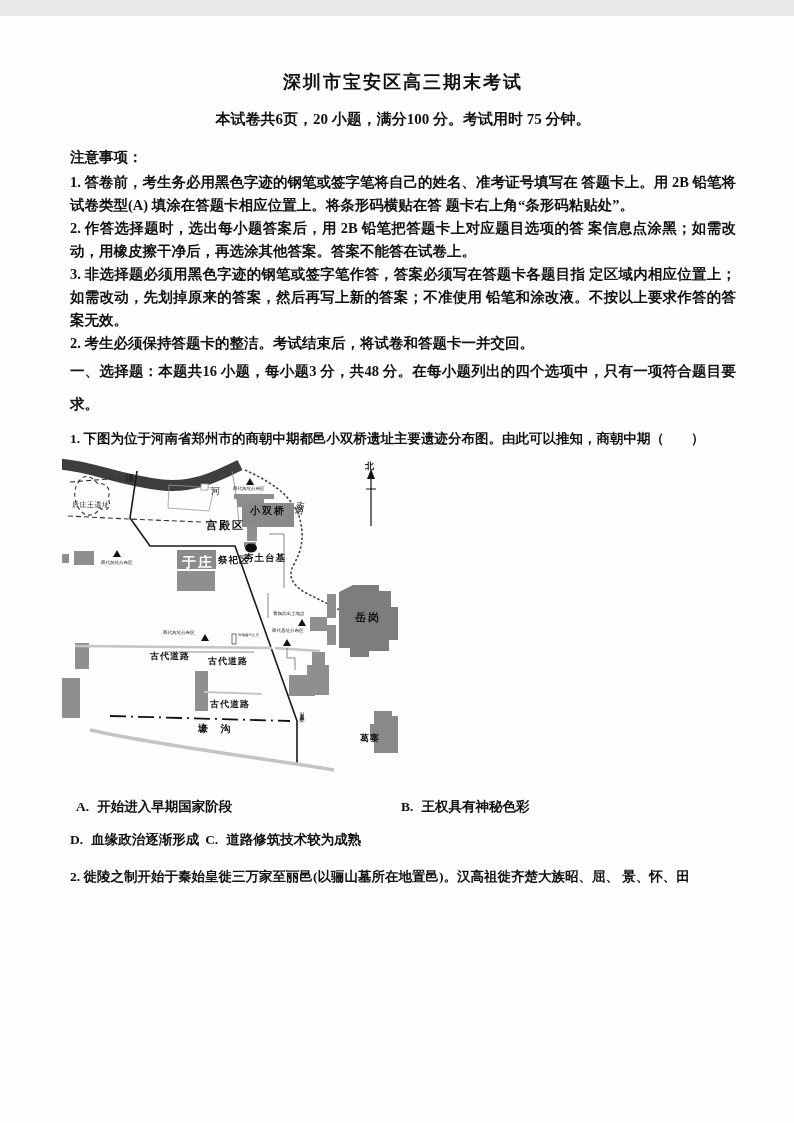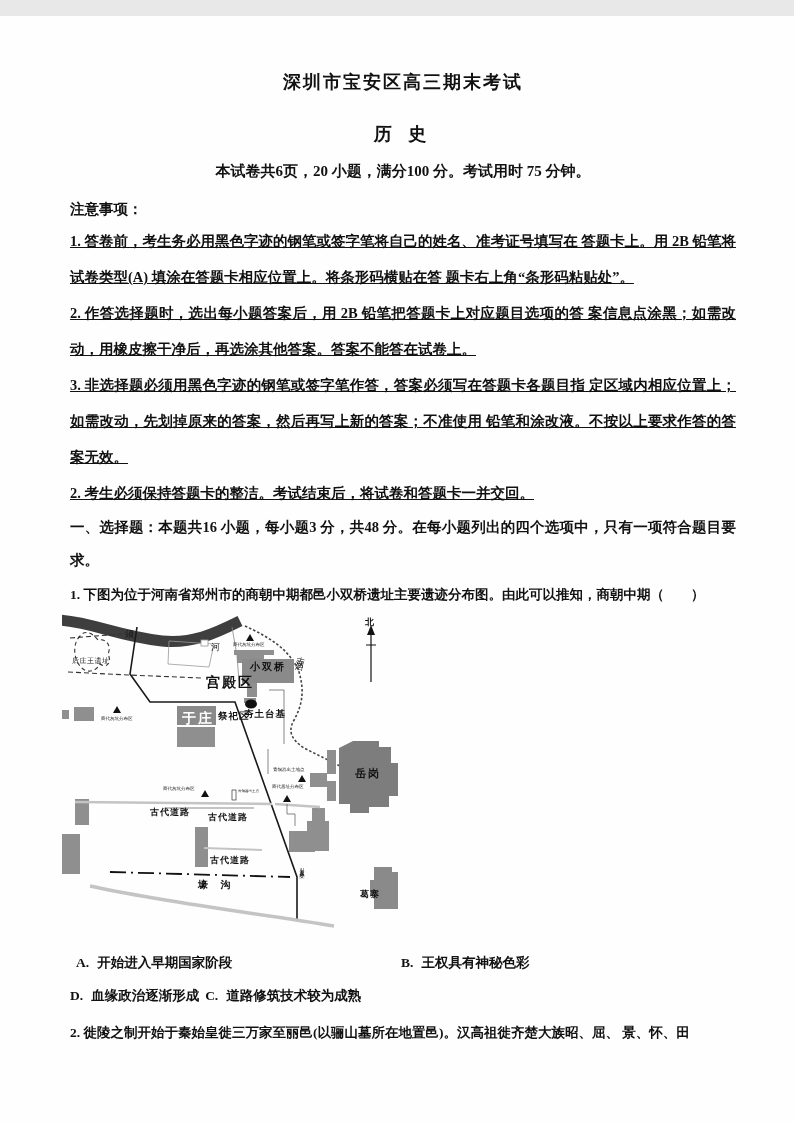--- a/index.html
+++ b/index.html
@@ -11,42 +11,41 @@
     overflow:hidden;
     box-sizing:border-box;
     padding:54px 58px 0 70px;
     font-family:"Liberation Serif","DejaVu Serif",serif;
     color:#111;
   }
   .title{ text-align:center; font-size:18px; font-weight:bold; letter-spacing:2px; }
   .subject{ text-align:center; font-size:18px; font-weight:bold; letter-spacing:6px; margin-top:28px; }
   .exam-info{ text-align:center; font-size:15px; font-weight:bold; margin-top:16px; }
   .notice-heading{ font-size:14.5px; font-weight:bold; margin-top:14px; line-height:28px; }
-  .notice{ font-size:14.5px; font-weight:bold; line-height:36px; text-align:justify;text-decoration:underline; }
+  .notice{ font-size:14.5px; font-weight:bold; line-height:23px; text-align:justify; }
   .section-heading{ font-size:14.5px; font-weight:bold; line-height:33.4px; text-align:justify; }
   .question{ font-size:13.5px; font-weight:bold; line-height:30px; text-align:justify; margin-top:2px; }
   .opt-row{ display:flex; font-size:13.5px; font-weight:bold; line-height:33px; }
   .opt{ white-space:nowrap; }
   .opt-left{ width:325px; margin-left:6px; }
   .opt-label{ margin-right:8px; }
   
   .map{ position:relative; width:400px; height:332px; margin:4px 0 0 -8px; }
   .map svg{ position:absolute; left:0; top:0; }
   .ml{ position:absolute; white-space:nowrap; color:#111; font-family:"Liberation Serif","DejaVu Serif",serif; }
   .ml.v{ writing-mode:vertical-rl; text-orientation:upright; }
   .ml.w{ color:#fff; }
   .ml.b{ font-weight:bold; }
 </style>
 </head>
 <body>
 
 <div class="page">
 
   <div class="title">深圳市宝安区高三期末考试</div>
-  <div class="subject">历 史</div>
   <div class="exam-info">本试卷共6页，20 小题，满分100 分。考试用时 75 分钟。</div>
 
   <div class="notice-heading">注意事项：</div>
   <div class="notice">1. 答卷前，考生务必用黑色字迹的钢笔或签字笔将自己的姓名、准考证号填写在 答题卡上。用 2B 铅笔将试卷类型(A) 填涂在答题卡相应位置上。将条形码横贴在答 题卡右上角“条形码粘贴处”。</div>
   <div class="notice">2. 作答选择题时，选出每小题答案后，用 2B 铅笔把答题卡上对应题目选项的答 案信息点涂黑；如需改动，用橡皮擦干净后，再选涂其他答案。答案不能答在试卷上。</div>
   <div class="notice">3. 非选择题必须用黑色字迹的钢笔或签字笔作答，答案必须写在答题卡各题目指 定区域内相应位置上；如需改动，先划掉原来的答案，然后再写上新的答案；不准使用 铅笔和涂改液。不按以上要求作答的答案无效。</div>
   <div class="notice">2. 考生必须保持答题卡的整洁。考试结束后，将试卷和答题卡一并交回。</div>
 
   <div class="section-heading">一、选择题：本题共16 小题，每小题3 分，共48 分。在每小题列出的四个选项中，只有一项符合题目要求。</div>
 
@@ -113,21 +112,21 @@
       <line x1="309" y1="20" x2="309" y2="68" stroke="#111" stroke-width="1.2"></line>
       <polygon points="309,11 305,21 313,21" fill="#111"></polygon>
       <line x1="304" y1="31" x2="314" y2="31" stroke="#111" stroke-width="1"></line>
     </svg>
 
     <div class="ml" style="left:63px;top:14px;font-size:9px;">须</div>
     <div class="ml" style="left:149px;top:27px;font-size:9px;">河</div>
     <div class="ml" style="left:10px;top:42px;font-size:7px;letter-spacing:0.5px;">后庄王遗址</div>
     <div class="ml" style="left:171px;top:28px;font-size:4.5px;">商代灰坑分布区</div>
     <div class="ml b" style="left:188px;top:46px;font-size:10px;letter-spacing:2px;text-align:center;">小双桥</div>
-    <div class="ml b" style="left:144px;top:60px;font-size:14px;letter-spacing:2px;">宫殿区</div>
+    <div class="ml b" style="left:144px;top:60px;font-size:11px;letter-spacing:2px;">宫殿区</div>
     <div class="ml b" style="left:182px;top:94px;font-size:9.5px;letter-spacing:1px;">夯土台基</div>
     <div class="ml b w" style="left:120px;top:96px;font-size:14px;letter-spacing:2px;">于庄</div>
     <div class="ml b" style="left:156px;top:96px;font-size:9.5px;letter-spacing:1px;">祭祀区</div>
     <div class="ml" style="left:39px;top:102px;font-size:4.5px;">商代灰坑分布区</div>
     <div class="ml v" style="left:233px;top:36px;font-size:8px;letter-spacing:3px;transform:rotate(13deg);">古湖泊</div>
     <div class="ml b" style="left:303px;top:2px;font-size:9px;">北</div>
     <div class="ml" style="left:211px;top:153px;font-size:4.5px;">青铜器出土地点</div>
     <div class="ml" style="left:210px;top:170px;font-size:4.5px;">商代居址分布区</div>
     <div class="ml" style="left:101px;top:172px;font-size:4.5px;">商代灰坑分布区</div>
     <div class="ml" style="left:176px;top:175px;font-size:3.5px;">青铜器出土点</div>

